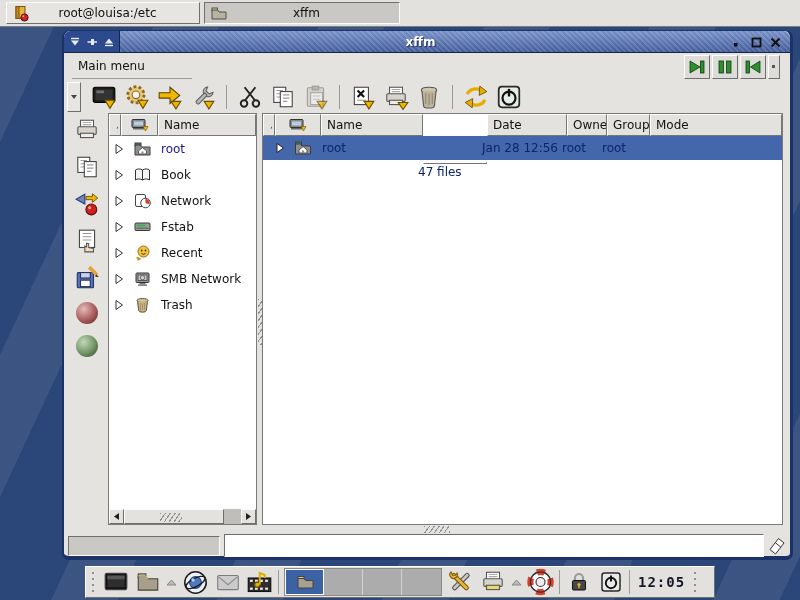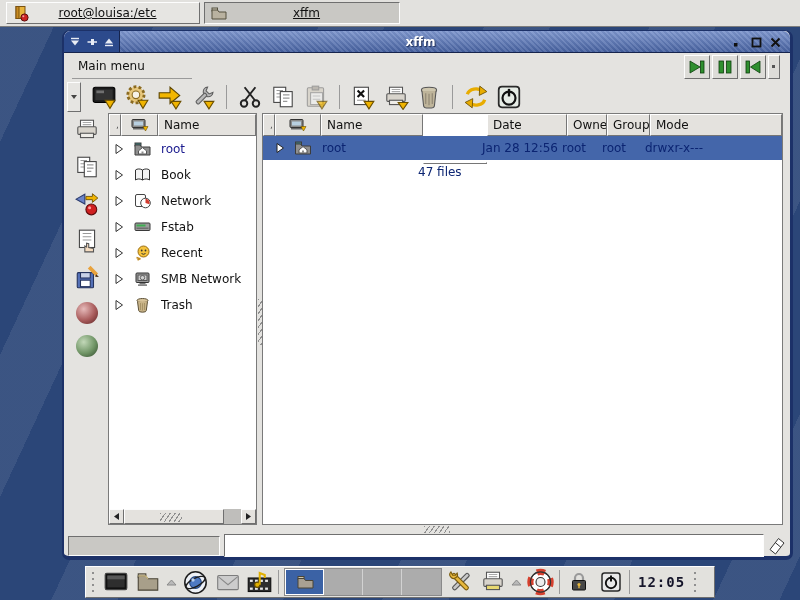--- a/index.html
+++ b/index.html
@@ -12,21 +12,21 @@
   }
   .bout { border-top:1px solid #fdfdfd; border-left:1px solid #fdfdfd; border-right:1px solid #6f6f6f; border-bottom:1px solid #6f6f6f; }
   .bin  { border-top:1px solid #6f6f6f; border-left:1px solid #6f6f6f; border-right:1px solid #fdfdfd; border-bottom:1px solid #fdfdfd; }
   svg { display:block; }
 
   
   .taskbar { position:absolute; left:0; top:0; width:800px; height:27px;
     background:#e2e1de; border-bottom:1px solid #7d7d7d; }
   .taskbtn { position:absolute; top:2px; height:22px; background:#e6e5e2;
     display:flex; align-items:center; cursor:default; }
-  .taskbtn .tlabel { flex:1; text-align:center; padding-right:14px;text-decoration:underline; }
+  .taskbtn .tlabel { flex:1; text-align:center; padding-right:14px; }
   .taskbtn.pressed { background:#c9c8c4; }
   .tb1 { left:6px; width:194px; }
   .tb2 { left:204px; width:196px; }
   .ticon { margin-left:5px; }
 
   
   .window { position:absolute; left:62px; top:30px; width:731px; height:530px;
     border:solid #1c3168; border-width:1px 3px 4px 2px; border-radius:8px 8px 7px 7px;
     background:#e4e3e0; }
   .titlebar { position:absolute; left:0; top:0; right:0; height:22px;
@@ -570,21 +570,20 @@
             <path d="M1.5,5 h5 l1.5,2 h8.5 v8 h-15 z" fill="#8f8f8f" stroke="#3c3c3c"></path>
             <path d="M5,10.8 l4,-3.2 4,3.2 v3.2 h-8 z" fill="#fff" stroke="#555"></path>
             <rect x="8" y="11.5" width="2" height="2.5" fill="#8f8f8f"></rect>
           </svg>
         </span>
       <span class="fcell" style="width:96px;">root</span>
       <span class="fcell c3">47 files</span>
       <span class="fcell c4">Jan 28 12:56</span>
       <span class="fcell c5">root</span>
       <span class="fcell c6">root</span>
-      <span class="fcell c7">drwxr-x---</span>
     </div>
   </div>
 
   <div class="bgrip hatch"></div>
 
   <div class="statusbar">
     <div class="stbox bin"></div>
     <div class="stentry bin"></div>
     <div class="steraser">
       <svg width="22" height="22" viewBox="0 0 22 22">

